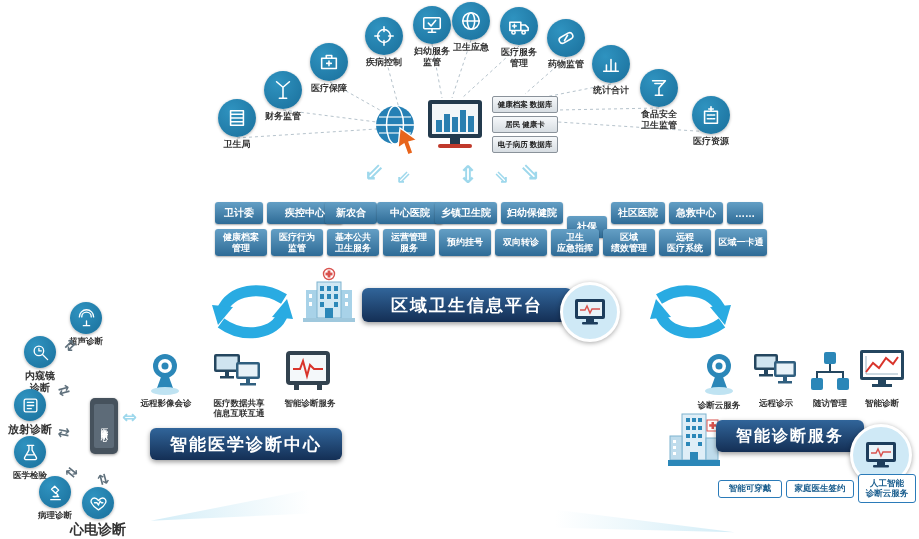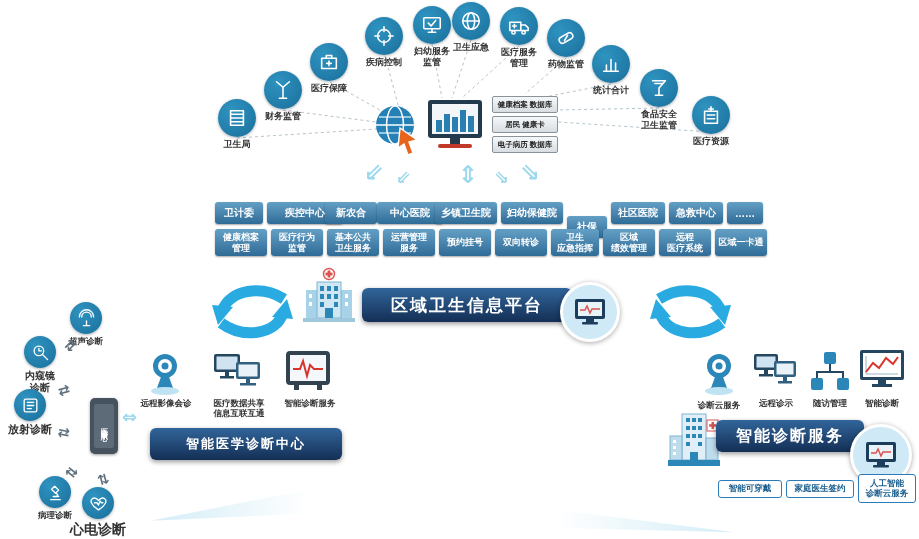--- a/index.html
+++ b/index.html
@@ -352,20 +352,28 @@
 诊断</div>
   </div>
   <div class="arc-item" style="left:2px;top:389px;width:56px">
     <div class="circle-ic circle-sm">
         <svg class="sym" width="19" height="19">
           <use href="#i-film"></use>
         </svg>
       </div>
     <div class="arc-label" style="font-size:11px">放射诊断</div>
   </div>
+  <div class="arc-item" style="left:2px;top:436px;width:56px">
+    <div class="circle-ic circle-sm">
+        <svg class="sym" width="19" height="19">
+          <use href="#i-flask"></use>
+        </svg>
+      </div>
+    <div class="arc-label" style="font-size:8.5px">医学检验</div>
+  </div>
   <div class="arc-item" style="left:27px;top:476px;width:56px">
     <div class="circle-ic circle-sm">
         <svg class="sym" width="19" height="19">
           <use href="#i-micro"></use>
         </svg>
       </div>
     <div class="arc-label" style="font-size:8.5px">病理诊断</div>
   </div>
   <div class="arc-item" style="left:70px;top:487px;width:56px">
     <div class="circle-ic circle-sm">
@@ -413,21 +421,21 @@
 
   <svg class="abs" style="left:284px;top:347px" width="48" height="48">
     <rect x="2" y="4" width="44" height="34" rx="4" fill="#32424f"></rect>
       <rect x="6" y="8" width="36" height="26" fill="#f4f8fa"></rect>
     <polyline points="9,22 16,22 19,14 23,29 26,18 30,22 39,22" stroke="#d9342b" stroke-width="2" fill="none"></polyline>
     <rect x="10" y="38" width="5" height="5" fill="#32424f"></rect>
       <rect x="33" y="38" width="5" height="5" fill="#32424f"></rect>
   </svg>
   <div class="svc-label" style="left:280px;top:398px;width:60px">智能诊断服务</div>
 
-  <div class="banner" style="left:150px;top:428px;width:192px;height:32px;font-size:13px">智能医学诊断中心</div>
+  <div class="banner" style="left:150px;top:428px;width:192px;height:32px;font-size:17px">智能医学诊断中心</div>
 
   <svg class="abs" style="left:702px;top:352px" width="34" height="44">
     <circle cx="17" cy="14" r="12" fill="#2b87b8"></circle>
       <circle cx="17" cy="14" r="7" fill="#fff"></circle>
       <circle cx="17" cy="14" r="3.5" fill="#2b87b8"></circle>
     <path d="M13 25 L21 25 L25 36 L9 36 Z" fill="#2b87b8"></path>
       <ellipse cx="17" cy="39" rx="14" ry="4" fill="#bfe3f2"></ellipse>
   </svg>
   <div class="svc-label" style="left:687px;top:400px;width:64px">诊断云服务</div>
 

